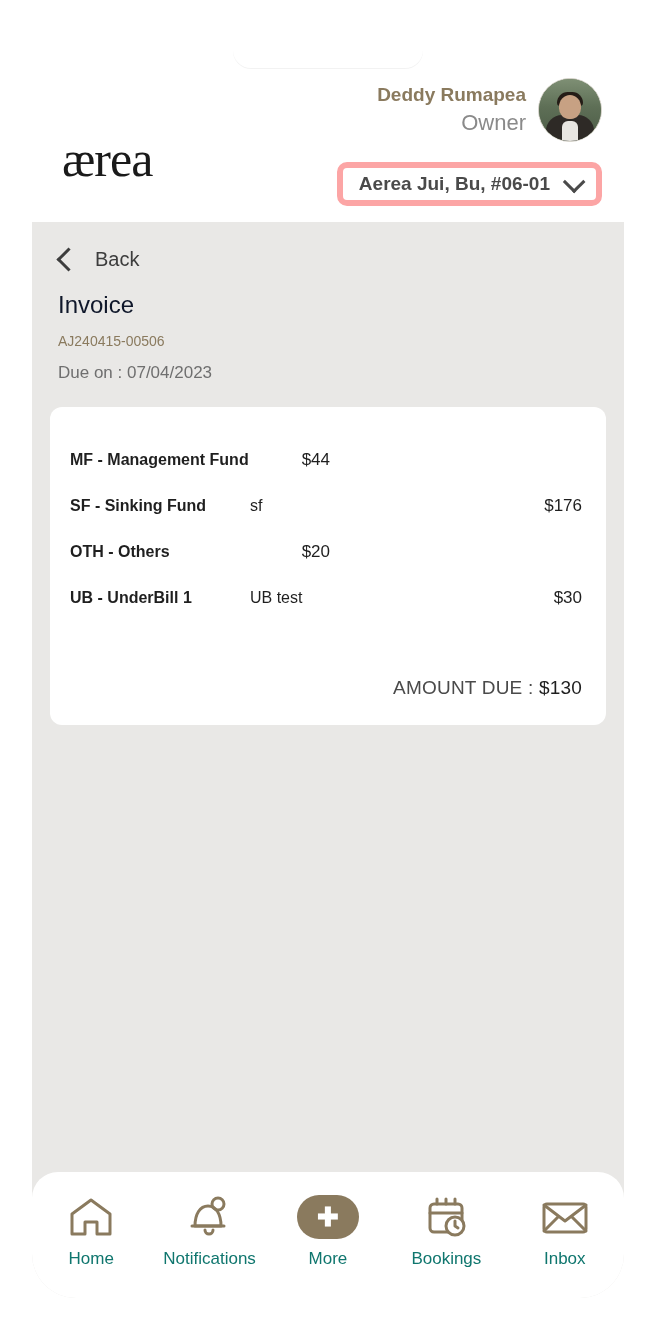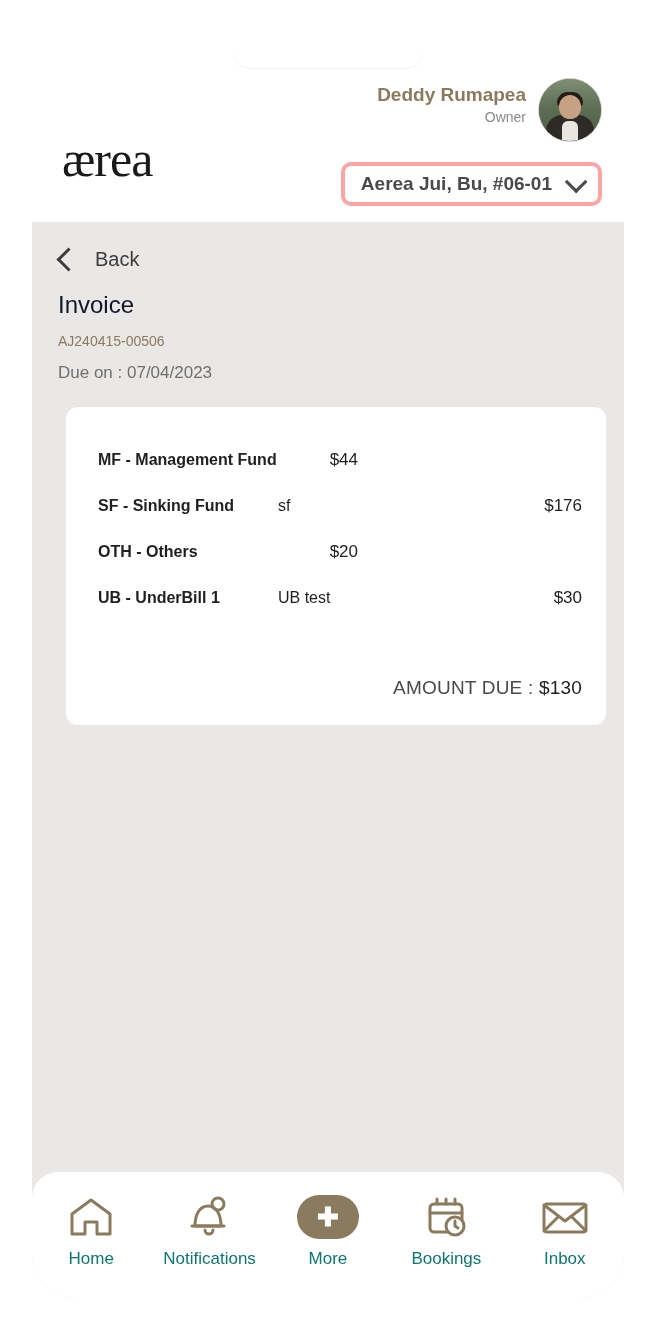--- a/index.html
+++ b/index.html
@@ -68,21 +68,21 @@
     padding-top: 4px;
     margin-left: 40px;
   }
   .user-name {
     font-size: 19px;
     font-weight: bold;
     color: #8a7a5e;
     line-height: 1.35;
   }
   .user-role {
-    font-size: 14px;
+    font-size: 22px;
     color: #8a8a8a;
     line-height: 1.35;
   }
   .avatar {
     width: 62px;
     height: 62px;
     border-radius: 50%;
     overflow: hidden;
     background: #6d7f63;
     position: relative;
@@ -125,21 +125,21 @@
     background: #e8e6e1;
     border-radius: 6px 6px 0 0;
   }
 
   .property-select {
     position: absolute;
     right: 22px;
     top: 120px;
     min-width: 252px;
     height: 44px;
-    border: 4px solid #fca5a5;
+    border: 6px solid #fca5a5;
     border-radius: 10px;
     background: #ffffff;
     display: flex;
     align-items: center;
     justify-content: center;
     gap: 14px;
     padding: 0 16px;
     box-sizing: border-box;
   }
   .property-select .label {
@@ -190,24 +190,24 @@
     font-size: 14px;
     color: #8a7a5e;
   }
   .due-on {
     margin: 14px 0 0 26px;
     font-size: 17px;
     color: #6f6f6f;
   }
 
   .card {
-    margin: 24px 18px 0 34px;
+    margin: 24px 18px 0 18px;
     background: #ffffff;
     border-radius: 12px;
-    padding: 30px 24px 26px 32px;
+    padding: 30px 24px 26px 20px;
     box-sizing: border-box;
   }
   .line-item {
     display: flex;
     align-items: center;
     font-size: 16px;
     padding: 13px 0;
   }
   .li-code {
     width: 180px;

